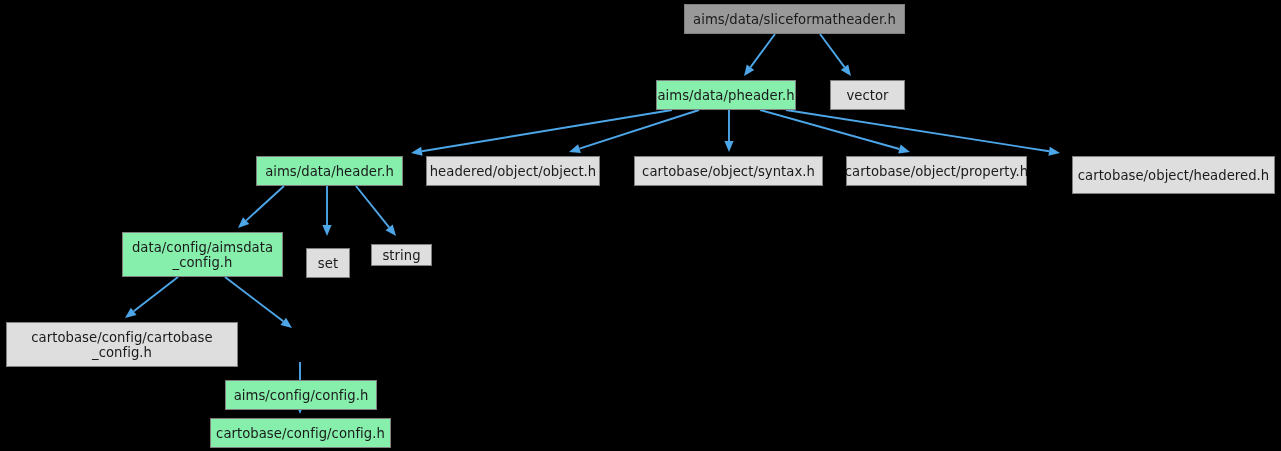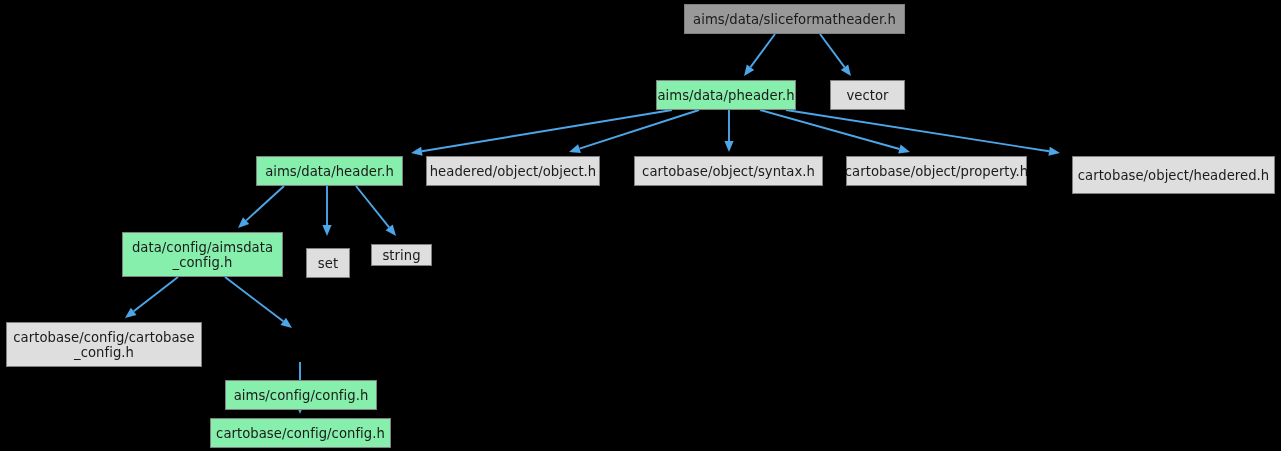--- a/index.html
+++ b/index.html
@@ -108,19 +108,19 @@
       <div class="node fill-light" style="left: 830px; top: 80px; width: 75px; height: 30px; text-align: right;"><span class="node-label">vector</span></div>
       <div class="node fill-white" style="left: 256px; top: 156px; width: 147px; height: 30px;"><span class="node-label">aims/data/header.h</span></div>
       <div class="node fill-light" style="left: 426px; top: 156px; width: 174px; height: 30px;"><span class="node-label">headered/object/object.h</span></div>
       <div class="node fill-light" style="left: 634px; top: 156px; width: 189px; height: 30px; justify-content: center;"><span class="node-label">cartobase/object/syntax.h</span></div>
       <div class="node fill-light" style="left: 846px; top: 156px; width: 181px; height: 30px;"><span class="node-label">cartobase/object/property.h</span></div>
       <div class="node fill-light" style="left: 1072px; top: 156px; width: 203px; height: 38px;"><span class="node-label">cartobase/object/headered.h</span></div>
       <div class="node fill-white" style="left: 122px; top: 232px; width: 161px; height: 45px;"><span class="node-label">data/config/aimsdata
 _config.h</span></div>
       <div class="node fill-light" style="left: 306px; top: 248px; width: 44px; height: 30px;"><span class="node-label">set</span></div>
       <div class="node fill-light" style="left: 371px; top: 244px; width: 61px; height: 22px;"><span class="node-label">string</span></div>
-      <div class="node fill-light" style="left: 6px; top: 322px; width: 196px; height: 45px;"><span class="node-label">cartobase/config/cartobase
+      <div class="node fill-light" style="left: 6px; top: 322px; width: 232px; height: 45px;"><span class="node-label">cartobase/config/cartobase
 _config.h</span></div>
       <div class="node fill-white" style="left: 225px; top: 332px; width: 152px; height: 30px; margin-top: 48px;"><span class="node-label">aims/config/config.h</span></div>
       <div class="node fill-white" style="left: 210px; top: 418px; width: 181px; height: 30px;"><span class="node-label">cartobase/config/config.h</span></div>
     </div>
 
 </div>
 
 </body></html>

